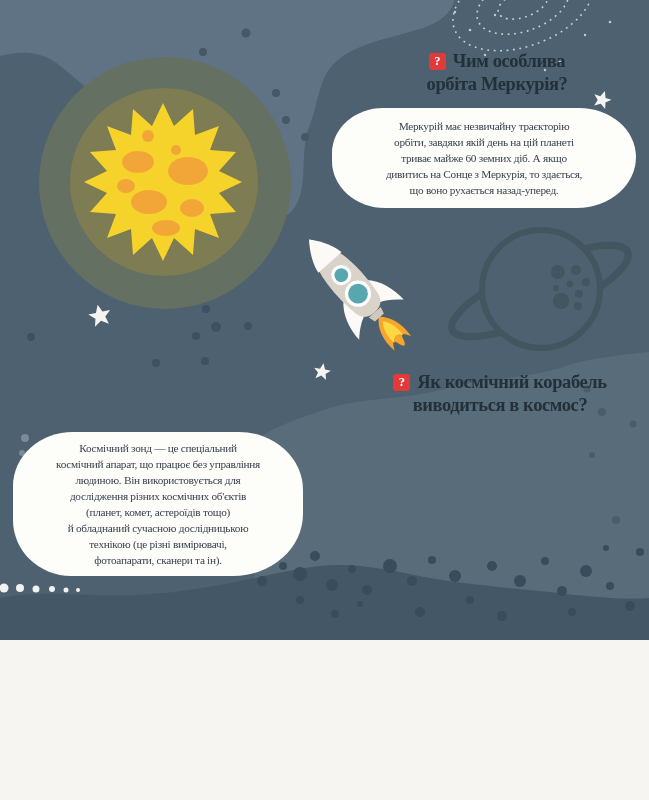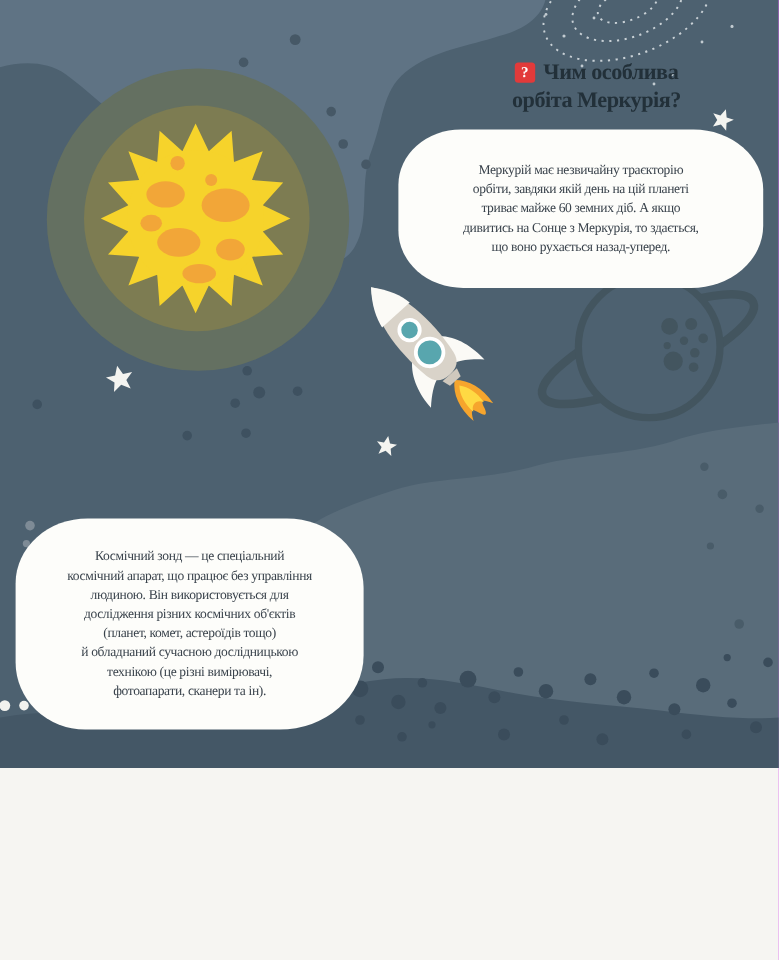--- a/index.html
+++ b/index.html
@@ -10,21 +10,21 @@
   .bottom{position:absolute;left:0;top:640px;width:649px;height:160px;background:#f6f5f2;}
 
   .qtitle{position:absolute;text-align:center;font-weight:bold;font-size:18.5px;
           line-height:1.22;letter-spacing:-0.4px;color:#223039;}
   .qtitle .qtext{white-space:pre-line;}
   .badge{display:inline-block;width:17px;height:17px;background:#e23a3a;color:#fff;
          border-radius:3px;font-size:12.5px;font-weight:bold;line-height:17px;
          text-align:center;margin-right:7px;vertical-align:2px;letter-spacing:0;}
   .bubble{position:absolute;box-sizing:border-box;background:#fdfdfa;color:#3a434c;
           font-size:11.3px;line-height:1.42;letter-spacing:-0.3px;text-align:center;}
-  .bubble p{margin:16px;white-space:pre-line;}
+  .bubble p{margin:0;white-space:pre-line;}
   .b1{left:332px;top:108px;width:304px;padding:10px 10px;
       border-radius:52px 58px 60px 54px / 46px 50px 52px 48px;}
   .b2{left:13px;top:432px;width:290px;padding:8px 6px;
       border-radius:60px 64px 70px 58px / 54px 58px 62px 56px;}
   .b3{left:356px;top:420px;width:268px;padding:8px 10px;
       border-radius:56px 60px 62px 55px / 48px 52px 54px 50px;}
   .t1{left:352px;top:50px;width:290px;}
   .t2{left:3px;top:393px;width:290px;}
   .t3{left:355px;top:371px;width:290px;}
 </style>
@@ -210,20 +210,24 @@
       <p>Космічний зонд — це спеціальний
 космічний апарат, що працює без управління
 людиною. Він використовується для
 дослідження різних космічних об'єктів
 (планет, комет, астероїдів тощо)
 й обладнаний сучасною дослідницькою
 технікою (це різні вимірювачі,
 фотоапарати, сканери та ін).</p>
     </div>
 
+    <div class="qtitle t3">
+      <span class="badge">?</span><span class="qtext">Як космічний корабель
+виводиться в космос?</span>
+    </div>
   </div>
 
   <div class="bottom">
     
     
 
     
     
 
     

